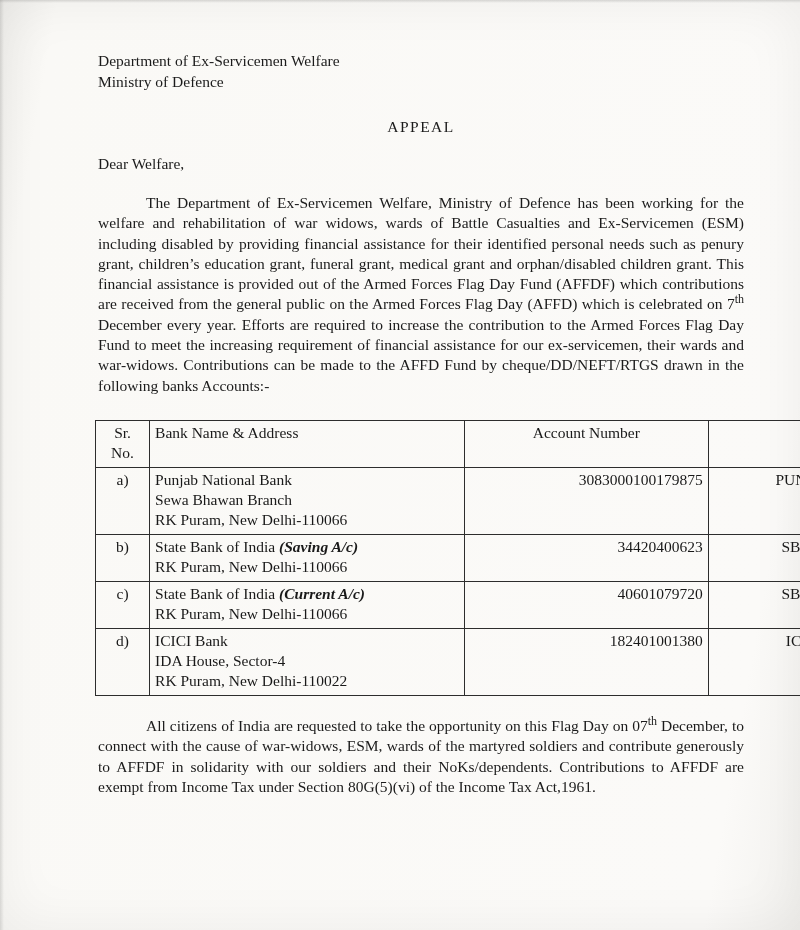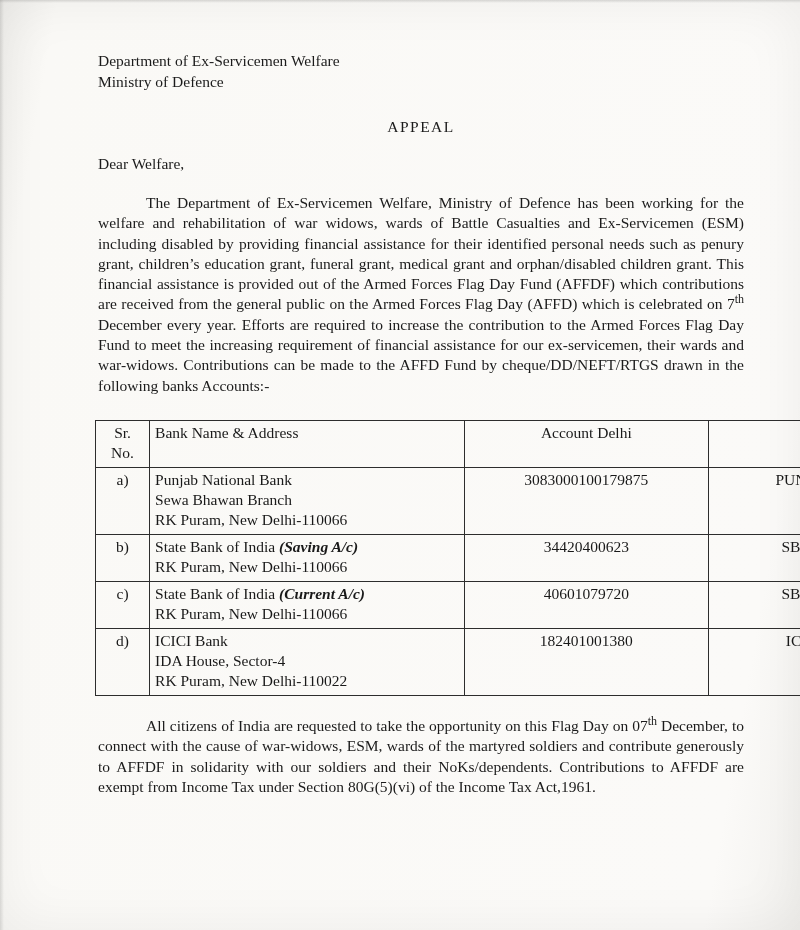--- a/index.html
+++ b/index.html
@@ -74,21 +74,21 @@
   .w-sr   { width: 45px; }
   .w-bank { width: 262px; }
   .w-acct { width: 203px; }
   .w-ifsc { width: 140px; }
   .th-sr   { text-align: center; white-space: pre-line; }
   .th-bank { text-align: left; margin-top: 48px; }
   .th-acct { text-align: center; }
   .th-ifsc { text-align: right; }
   .td-sr   { text-align: center; }
   .td-bank { text-align: left; }
-  .td-acct { text-align: center; }
+  .td-acct { text-align: right; }
   .td-ifsc { text-align: right; padding-left: 7px; }
   .bi {
     font-weight: bold;
     font-style: italic;
     margin-top: 44px;
   }
   .sign-block {
     margin-top: 32px;
     font-size: 15.5px;
     line-height: 21px;
@@ -131,21 +131,21 @@
         <col class="w-sr">
           <col class="w-bank">
           <col class="w-acct">
           <col class="w-ifsc">
       </colgroup>
       <thead>
         <tr>
           <th class="th-sr">Sr.
 No.</th>
           <th class="th-bank">Bank Name &amp; Address</th>
-          <th class="th-acct">Account Delhi</th>
+          <th class="th-acct">Account Number</th>
           <th class="th-ifsc">IFSC Code</th>
         </tr>
       </thead>
       <tbody>
         <tr>
           <td class="td-sr">a)</td>
           <td class="td-bank">
             <div>Punjab National Bank</div>
             <div>Sewa Bhawan Branch</div>
             <div>RK Puram, New Delhi-110066</div>

